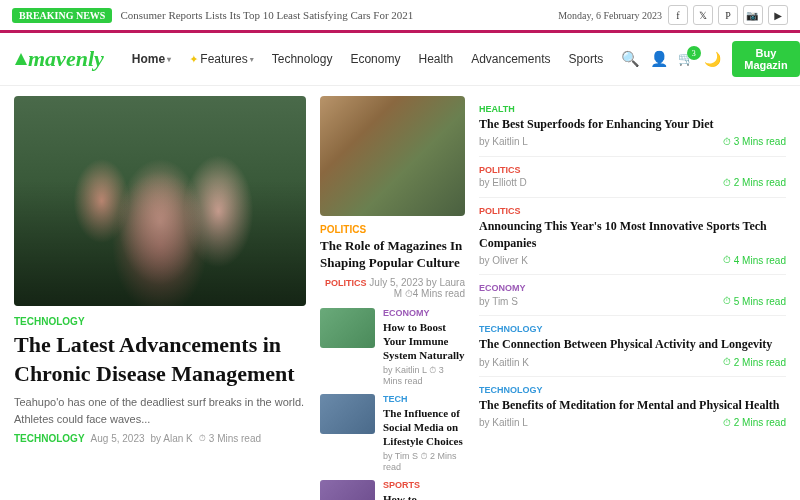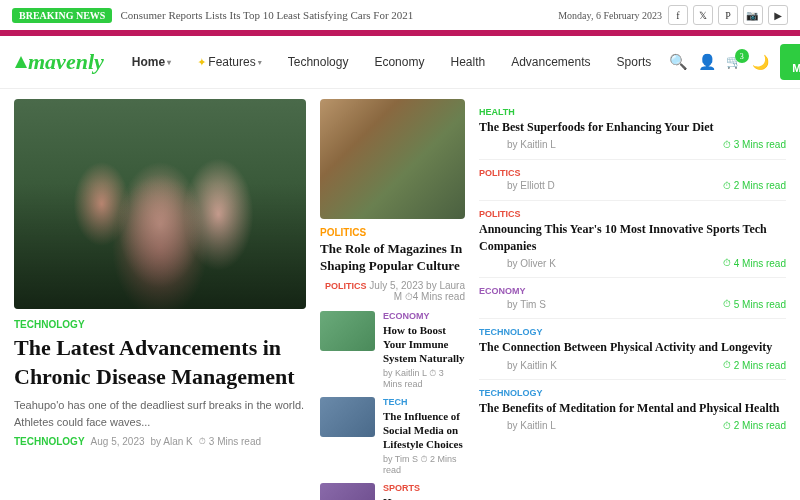--- a/index.html
+++ b/index.html
@@ -1,21 +1,21 @@
 <!DOCTYPE html>
 <html><head>
   <meta charset="utf-8">
   <style>
     * { box-sizing: border-box; margin: 0; padding: 0; }
     body { font-family: 'Georgia', serif; font-size: 13px; color: #222; background: #fff; width: 800px; overflow-x: hidden; }
 
     
     .breaking-bar {
       background: #fff;
-      border-bottom: 6px solid #be185d;
+      border-bottom: 3px solid #be185d;
       display: flex;
       align-items: center;
       padding: 5px 12px;
       font-size: 11px;
       color: #555;
       gap: 8px;
     }
     .breaking-label {
       background: #2ecc40;
       color: #fff;
@@ -51,21 +51,21 @@
       gap: 10px;
     }
     .logo {
       font-size: 22px;
       font-weight: bold;
       color: #2ecc40;
       font-style: italic;
       margin-right: 10px;
       display: flex; align-items: center; 
     }
-    nav { display: flex; align-items: flex-end; gap: 10px; }
+    nav { display: flex; align-items: flex-end; gap: 2px; }
     .nav-item {
       font-size: 12px;
       color: #333;
       padding: 4px 8px;
       cursor: pointer;
       font-family: Arial, sans-serif;
       display: flex; align-items: center; gap: 2px;
     }
     .nav-item.active { font-weight: bold; }
     .nav-item .chevron { font-size: 8px; color: #888; }
@@ -222,21 +222,21 @@
     .pick-item {
       padding: 8px 0;
       border-bottom: 1px solid #f0f0f0;
     }
     .pick-item:last-child { border-bottom: none; }
     .pick-tag { font-size: 9px; font-weight: bold; text-transform: uppercase; font-family: Arial, sans-serif; margin-bottom: 2px; }
     .tag-health { color: #2ecc40; }
     .tag-politics { color: #e74c3c; }
     .tag-technology { color: #3498db; }
     .pick-title { font-size: 12px; font-weight: bold; color: #111; line-height: 1.4; margin-bottom: 3px; }
-    .pick-meta { font-size: 10px; color: #999; font-family: Arial, sans-serif; display: flex; align-items: center; justify-content: space-between; margin-left: 28px; }
+    .pick-meta { font-size: 10px; color: #999; font-family: Arial, sans-serif; display: flex; align-items: center; justify-content: space-between; }
     .pick-author { }
     .pick-read { display: flex; align-items: center; gap: 3px; color: #2ecc40; }
   </style>
 </head>
 <body>
 
 <div class="breaking-bar">
   <span class="breaking-label">Breaking News</span>
   <span class="breaking-text">Consumer Reports Lists Its Top 10 Least Satisfying Cars For 2021</span>
   <div class="breaking-right">

